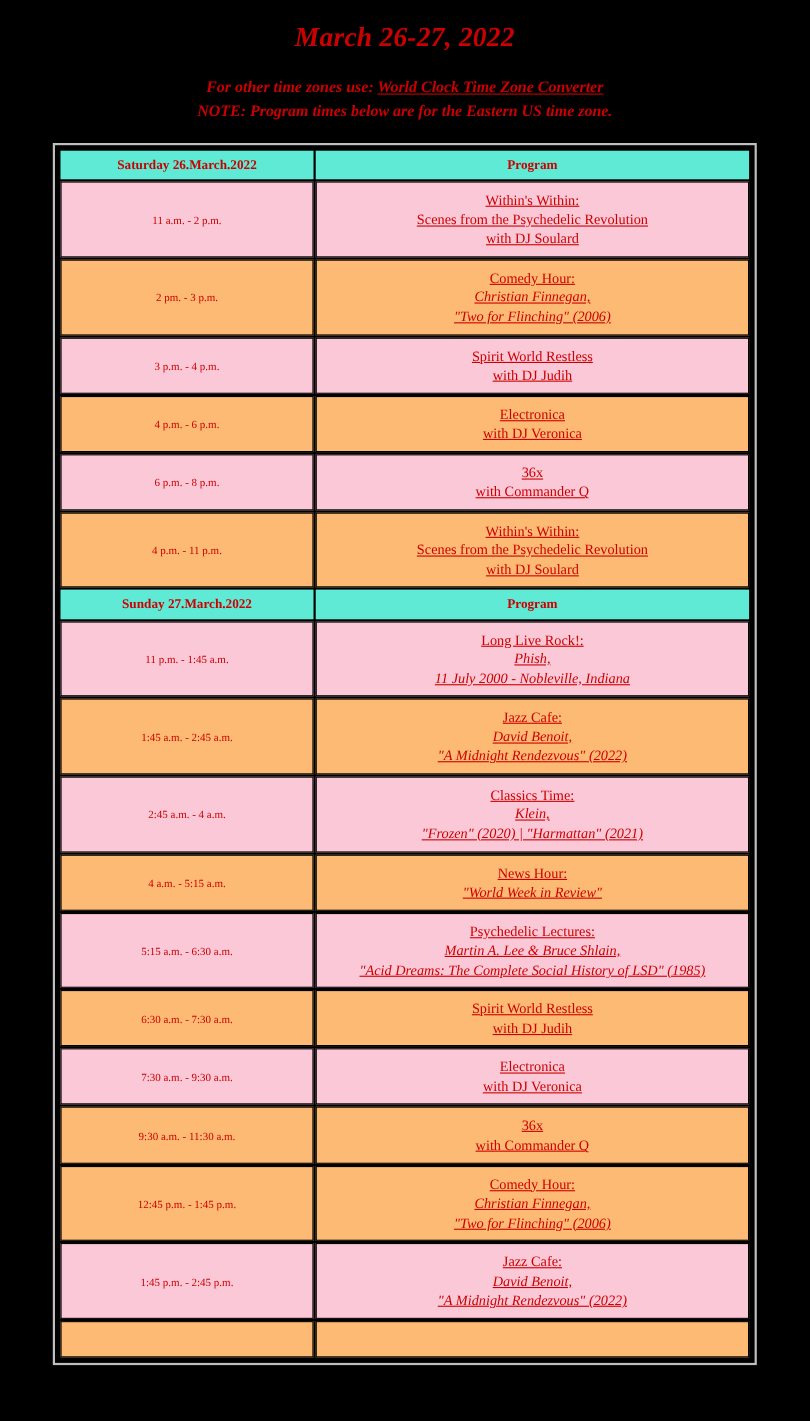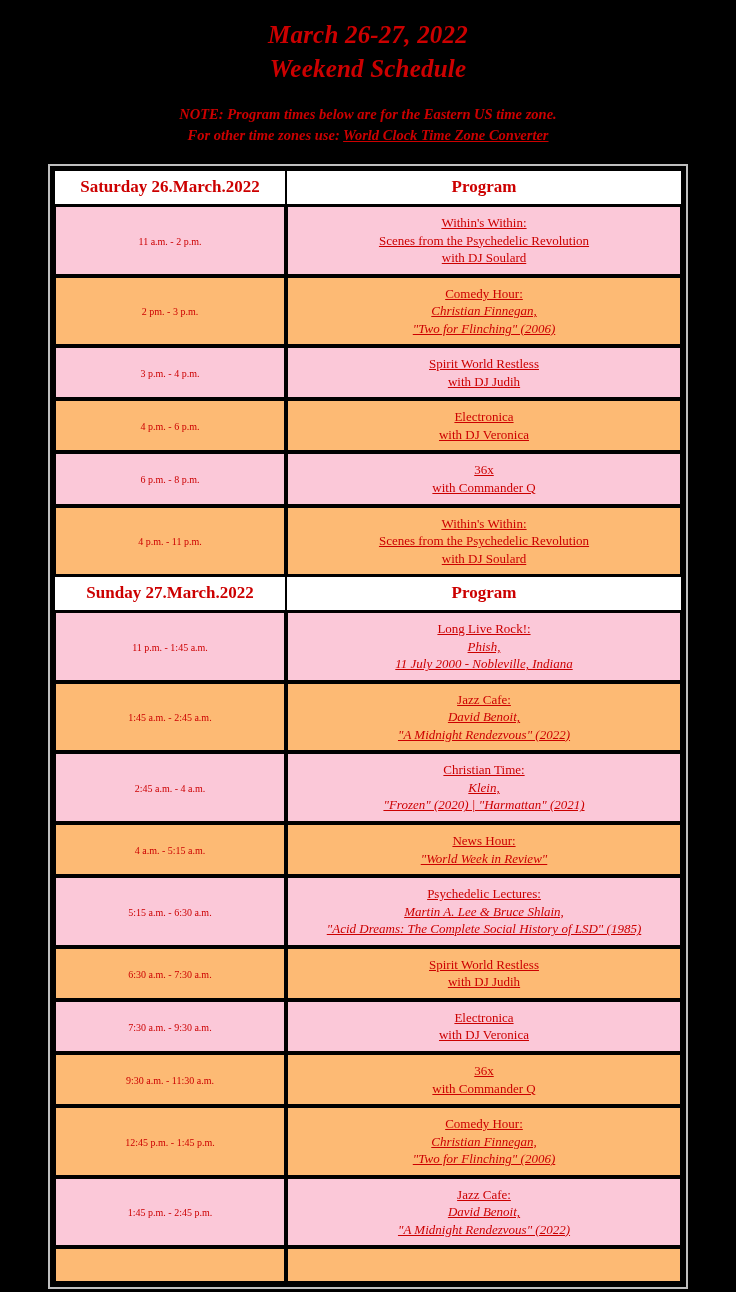--- a/index.html
+++ b/index.html
@@ -62,24 +62,24 @@
     vertical-align: middle;
     text-align: center;
     padding: 7px 4px;
     font-size: 13px;
     line-height: 1.35;
   }
   td.col-time { width: 222px; }
   td.col-prog { width: auto; }
 
   tr.dayhead td {
-    background: #ffffff;
+    background: #5eead4;
     color: #cc0000;
     font-weight: bold;
-    font-size: 17px;
+    font-size: 12px;
     padding: 5px 4px;
     border: none;
   }
   tr.row td {
     border: 1px solid #000000;
   }
   tr.row.pink td {
     background: #fbc8d8;
   }
   tr.row.white td {
@@ -101,26 +101,25 @@
     text-decoration: underline;
   }
 </style>
 </head>
 <body>
 
 <div class="page">
 
   <div class="header">
     <div class="title-line">March 26-27, 2022</div>
-    <div class="title-line">Weekend Schedule</div>
     <div class="note">
-      <div>NOTE: Program times below are for the Eastern US time zone.</div>
       <div>
         <span>For other time zones use: </span><a href="#">World Clock Time Zone Converter</a>
       </div>
+      <div>NOTE: Program times below are for the Eastern US time zone.</div>
     </div>
   </div>
 
   <div class="table-outer">
     <table class="schedule">
       <tbody id="schedule-body">
           <tr class="dayhead">
             <td class="col-time">Saturday 26.March.2022</td>
             <td class="col-prog">Program</td>
           </tr>
@@ -185,21 +184,21 @@
             <td class="col-time"><span class="time">1:45 a.m. - 2:45 a.m.</span></td>
             <td class="col-prog">
               <a href="#" class="prog-line plain">Jazz Cafe:</a>
               <a href="#" class="prog-line ital">David Benoit,</a>
               <a href="#" class="prog-line ital">"A Midnight Rendezvous" (2022)</a>
             </td>
           </tr>
           <tr class="row pink">
             <td class="col-time"><span class="time">2:45 a.m. - 4 a.m.</span></td>
             <td class="col-prog">
-              <a href="#" class="prog-line plain">Christian Time:</a>
+              <a href="#" class="prog-line plain">Classics Time:</a>
               <a href="#" class="prog-line ital">Klein,</a>
               <a href="#" class="prog-line ital">"Frozen" (2020) | "Harmattan" (2021)</a>
             </td>
           </tr>
           <tr class="row white">
             <td class="col-time"><span class="time">4 a.m. - 5:15 a.m.</span></td>
             <td class="col-prog">
               <a href="#" class="prog-line plain">News Hour:</a>
               <a href="#" class="prog-line ital">"World Week in Review"</a>
             </td>

